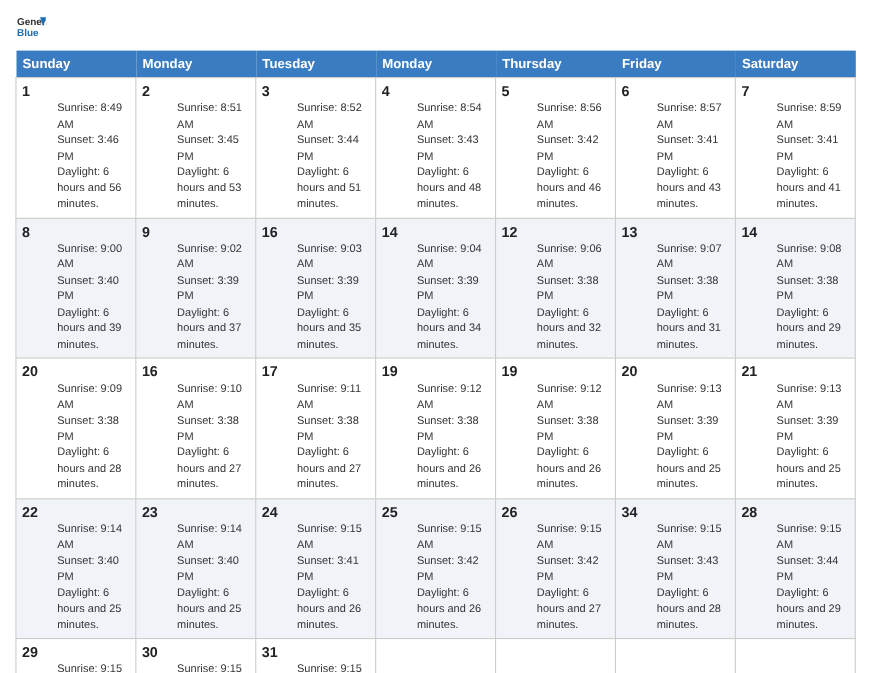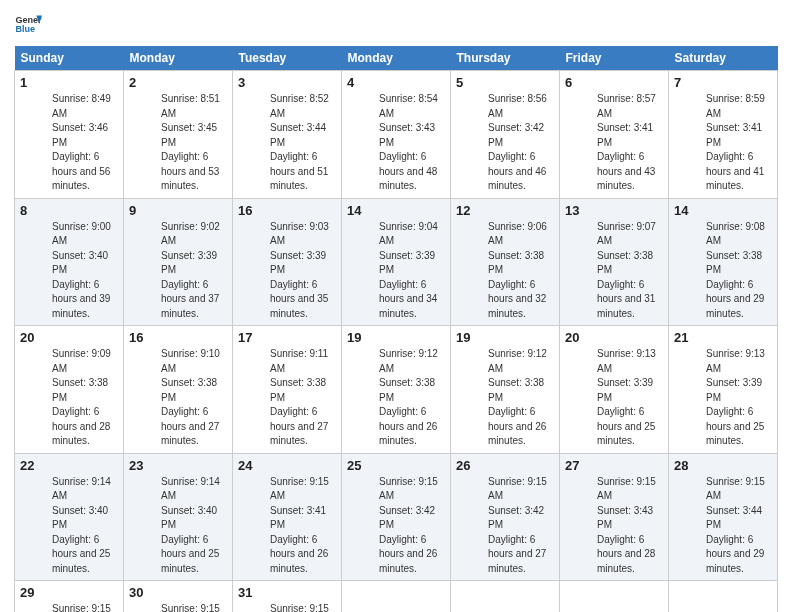--- a/index.html
+++ b/index.html
@@ -221,21 +221,21 @@
           </td>
           <td>
             <div class="day-num">25</div>
             <div class="day-info">Sunrise: 9:15 AM<br>Sunset: 3:42 PM<br>Daylight: 6 hours and 26 minutes.</div>
           </td>
           <td>
             <div class="day-num">26</div>
             <div class="day-info">Sunrise: 9:15 AM<br>Sunset: 3:42 PM<br>Daylight: 6 hours and 27 minutes.</div>
           </td>
           <td>
-            <div class="day-num">27</div>
+            <div class="day-num">34</div>
             <div class="day-info">Sunrise: 9:15 AM<br>Sunset: 3:43 PM<br>Daylight: 6 hours and 28 minutes.</div>
           </td>
           <td>
             <div class="day-num">28</div>
             <div class="day-info">Sunrise: 9:15 AM<br>Sunset: 3:44 PM<br>Daylight: 6 hours and 29 minutes.</div>
           </td>
         </tr>
         <tr>
           <td>
             <div class="day-num">29</div>

